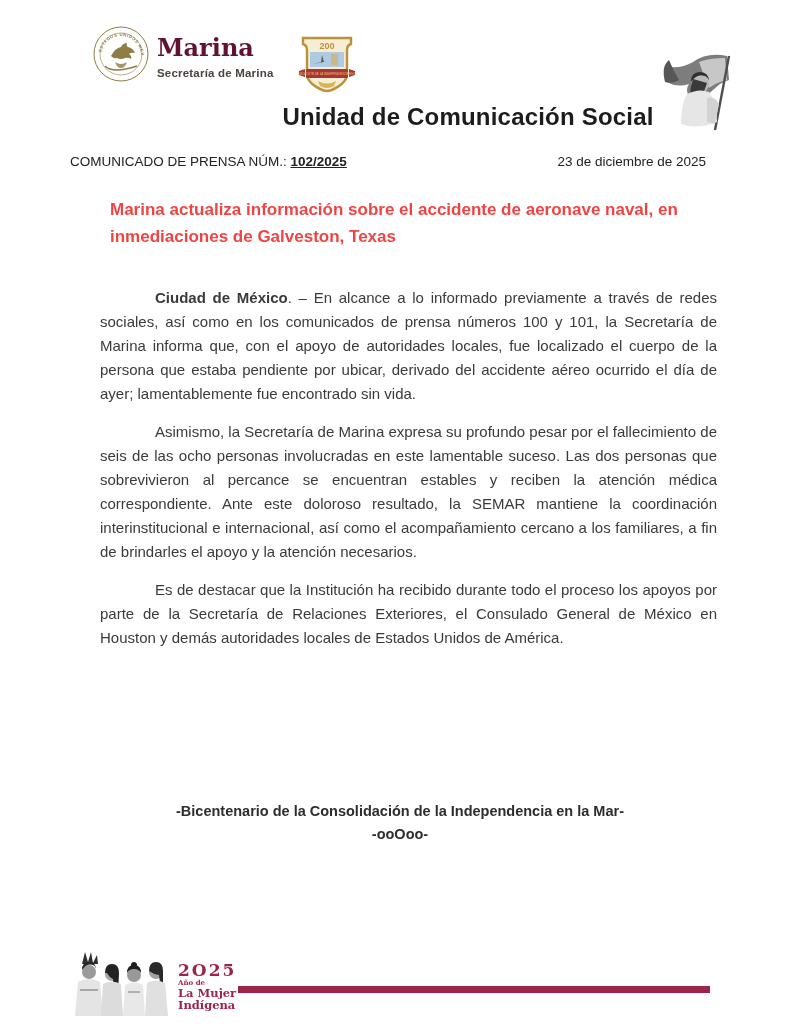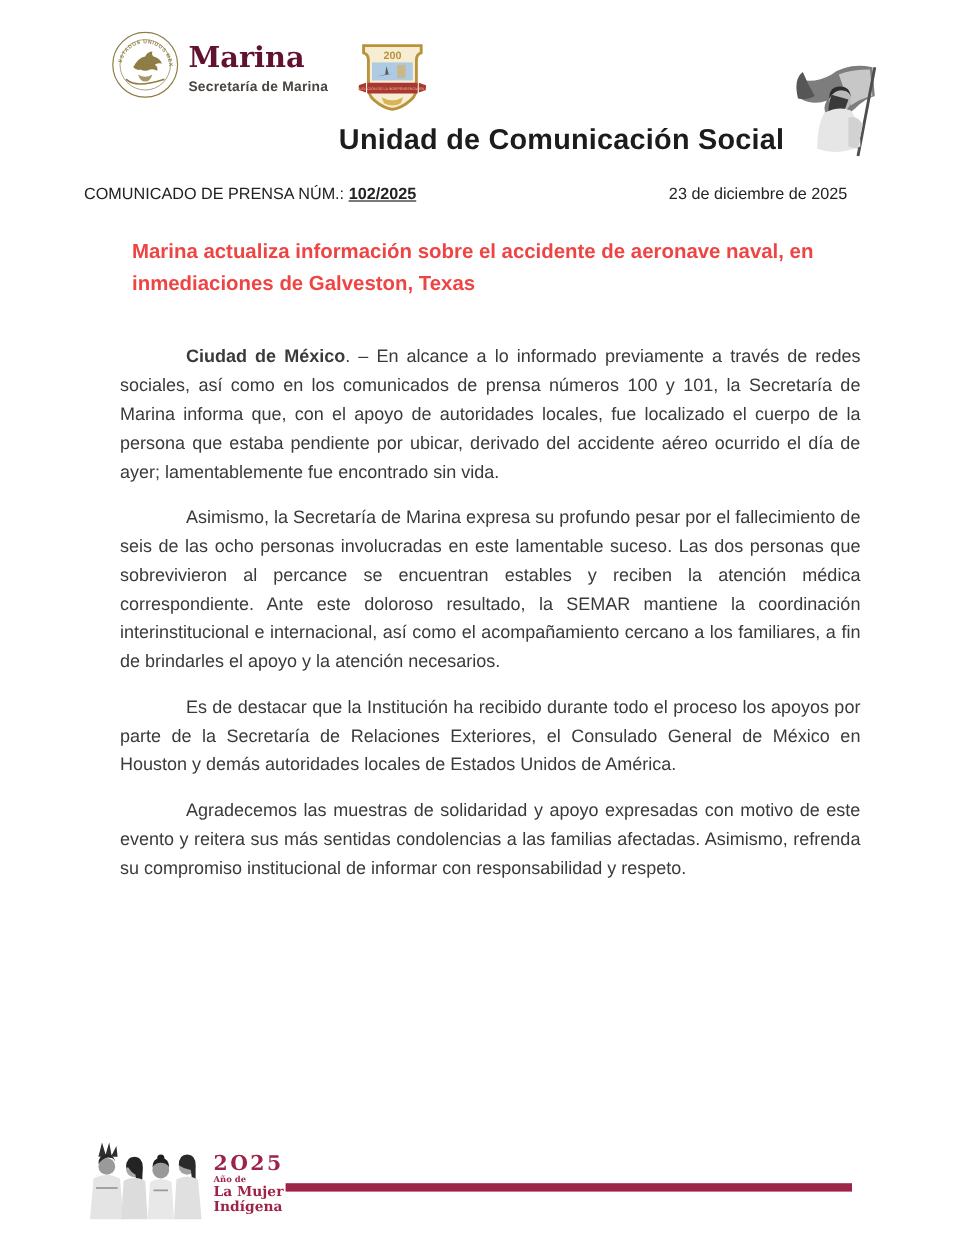--- a/index.html
+++ b/index.html
@@ -145,23 +145,26 @@
     </div>
     <div>23 de diciembre de 2025</div>
   </div>
 
   <div class="headline">Marina actualiza información sobre el accidente de aeronave naval, en inmediaciones de Galveston, Texas</div>
 
   <div class="body-text">
     <p><span class="lead-bold">Ciudad de México</span><span>. – En alcance a lo informado previamente a través de redes sociales, así como en los comunicados de prensa números 100 y 101, la Secretaría de Marina informa que, con el apoyo de autoridades locales, fue localizado el cuerpo de la persona que estaba pendiente por ubicar, derivado del accidente aéreo ocurrido el día de ayer; lamentablemente fue encontrado sin vida.</span></p>
     <p>Asimismo, la Secretaría de Marina expresa su profundo pesar por el fallecimiento de seis de las ocho personas involucradas en este lamentable suceso. Las dos personas que sobrevivieron al percance se encuentran estables y reciben la atención médica correspondiente. Ante este doloroso resultado, la SEMAR mantiene la coordinación interinstitucional e internacional, así como el acompañamiento cercano a los familiares, a fin de brindarles el apoyo y la atención necesarios.</p>
     <p>Es de destacar que la Institución ha recibido durante todo el proceso los apoyos por parte de la Secretaría de Relaciones Exteriores, el Consulado General de México en Houston y demás autoridades locales de Estados Unidos de América.</p>
-    <p>Agradecemos las muestras de solidaridad y apoyo expresadas con motivo de este evento y reitera sus más sentidas condolencias a las familias afectadas. Asimismo, refrenda su compromiso institucional de informar con responsabilidad y respeto.</p>
   </div>
 
+  <div class="slogan">
+    <div>-Bicentenario de la Consolidación de la Independencia en la Mar-</div>
+    <div>-ooOoo-</div>
+  </div>
 
   <div class="women-wrap">
     <svg width="100" height="68" viewBox="0 0 100 68">
 
       <path d="M10,14 l3,-12 l3,10 l3,-10 l2,11 l4,-8 l1,9 z" fill="#2f2f2f"></path>
       <circle cx="17" cy="22" r="7" fill="#9a9a9a"></circle>
       <path d="M10,20 q0,-8 7,-8 q7,0 7,8 q0,-4 -3,-5 q-6,-2 -11,5 z" fill="#262626"></path>
       <path d="M6,32 q11,-6 22,0 l3,34 l-28,0 z" fill="#e4e4e4"></path>
       <path d="M8,40 h18" stroke="#8c8c8c" stroke-width="1.4" fill="none"></path>
 

